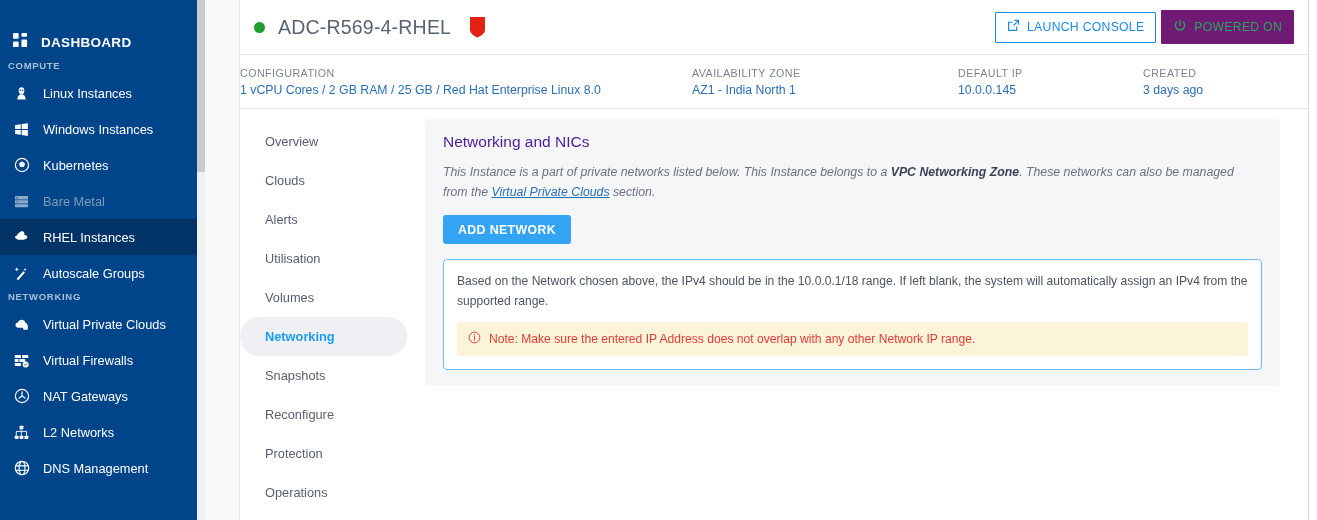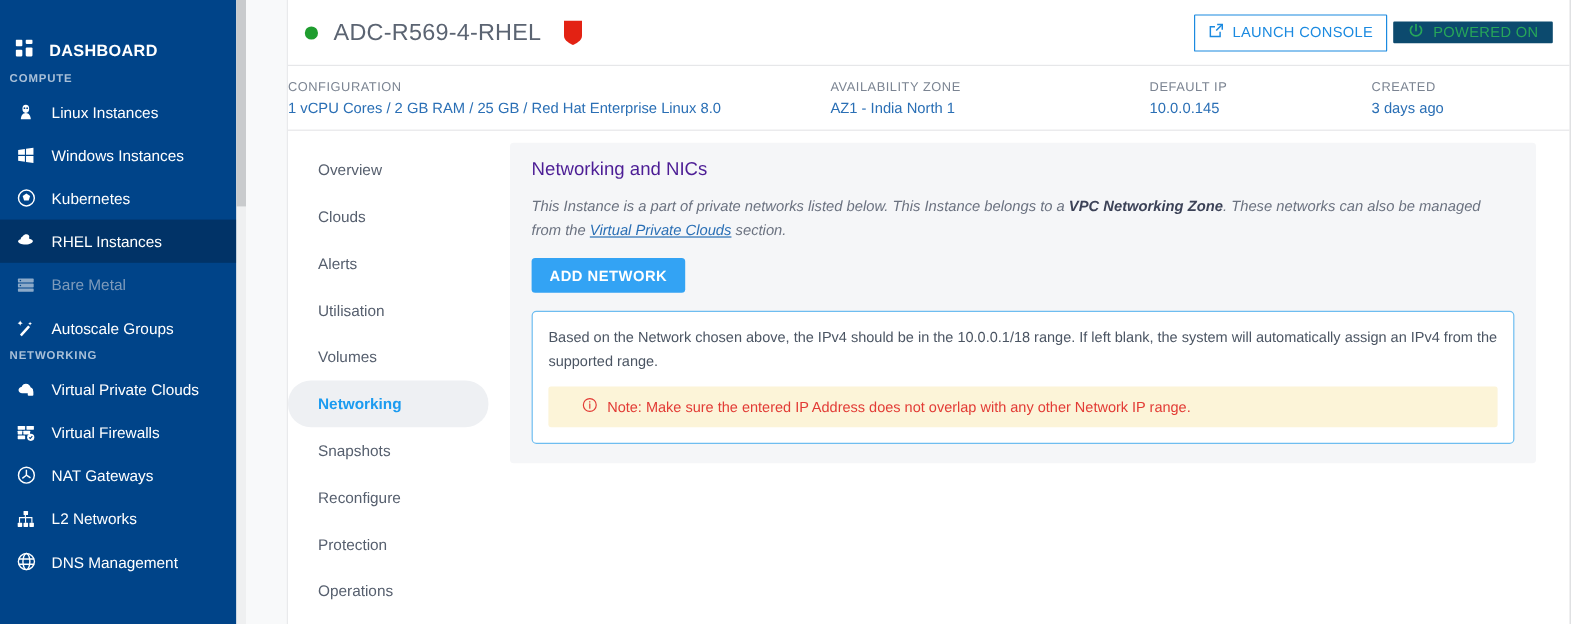--- a/index.html
+++ b/index.html
@@ -82,21 +82,21 @@
     font-size:19.5px; color:#5b6472; font-weight:normal; letter-spacing:.2px;
   }
   #rhel-logo { margin-left:18px; display:flex; align-items:center; }
   #header-actions { margin-left:auto; display:flex; align-items:center; gap:5px; }
   #launch-console {
     border:1px solid #1b8ae0; color:#1b8ae0; background:#fff;
     height:31px; padding:0 11px; display:flex; align-items:center; gap:7px;
     font-size:12.2px; letter-spacing:.3px; cursor:pointer; border-radius:1px;
   }
   #power-state {
-    background:#0c4a6e; color:#27a65a; height:18px; padding:0 12px;
+    background:#701a75; color:#27a65a; height:34px; padding:0 12px;
     display:flex; align-items:center; gap:7px;
     font-size:12.2px; letter-spacing:.3px; cursor:pointer; border-radius:1px;
   }
 
   
   #meta-strip {
     height:54px; display:flex; align-items:center;
     border-bottom:1px solid #e6e7e9;
     padding-left:14px;
   }
@@ -133,21 +133,21 @@
     letter-spacing:.4px; cursor:pointer; font-family:inherit;
   }
   #info-box {
     margin-top:15px;
     border:1px solid #6ebdf0; border-radius:4px; background:#ffffff;
     padding:11px 13px 13px 13px;
   }
   #info-text { font-size:12.1px; color:#4b5563; line-height:20px; }
   #note-box {
     margin-top:11px; background:#fcf4d8; border-radius:2px;
-    padding:9px 28px; display:flex; align-items:flex-start; gap:8px;
+    padding:9px 11px; display:flex; align-items:flex-start; gap:8px;
   }
   #note-text { font-size:12.1px; color:#e23b35; line-height:16px; }
 
   
   #table-wrap { margin-left:185px; margin-right:28px; padding:0 10px; }
   table { width:100%; border-collapse:collapse; }
   th {
     text-align:left; font-size:10.8px; color:#2a6fb5; font-weight:normal;
     letter-spacing:.4px; padding:16px 0 9px 0;
     border-bottom:1px solid #d3d6da;
@@ -199,39 +199,39 @@
       </div>
       <div class="sb-item">
         <span class="sicon">
           <svg width="16" height="16" viewBox="0 0 16 16" fill="none" stroke="#ffffff" stroke-width="1.2">
             <circle cx="8" cy="8" r="6.6"></circle>
             <path d="M8 4.2 L11.1 6.4 L9.9 10.1 H6.1 L4.9 6.4 Z" fill="#ffffff" stroke="none"></path>
           </svg>
         </span>
         <span>Kubernetes</span>
       </div>
-      <div class="sb-item active">
-        <span class="sicon">
-          <svg width="16" height="14" viewBox="0 0 18 14" fill="#ffffff">
-            <path d="M5.6 2.4c1.5-2 4.3-2.4 5.6-0.9 0.7 0.9 0.6 2 0.2 2.9 1.7 0.4 3.2 1.2 3.6 2.2 0.6 1.6-2.6 3.6-6.7 3.6-4.2 0-7.5-1.6-7.1-3.3 0.2-0.8 1.3-1.4 2.5-1.8 0-1 0.5-1.9 1.9-2.7z"></path>
-          </svg>
-        </span>
-        <span>RHEL Instances</span>
-      </div>
       <div class="sb-item disabled">
         <span class="sicon">
           <svg width="15" height="15" viewBox="0 0 16 16" fill="#ffffff">
             <rect x="1" y="2.2" width="14" height="3.6" rx="0.6"></rect>
             <rect x="1" y="6.6" width="14" height="3.6" rx="0.6"></rect>
             <rect x="1" y="11" width="14" height="3" rx="0.6"></rect>
             <circle cx="3.2" cy="4" r="0.7" fill="#004489"></circle>
             <circle cx="3.2" cy="8.4" r="0.7" fill="#004489"></circle>
           </svg>
         </span>
         <span>Bare Metal</span>
+      </div>
+      <div class="sb-item active">
+        <span class="sicon">
+          <svg width="16" height="14" viewBox="0 0 18 14" fill="#ffffff">
+            <path d="M5.6 2.4c1.5-2 4.3-2.4 5.6-0.9 0.7 0.9 0.6 2 0.2 2.9 1.7 0.4 3.2 1.2 3.6 2.2 0.6 1.6-2.6 3.6-6.7 3.6-4.2 0-7.5-1.6-7.1-3.3 0.2-0.8 1.3-1.4 2.5-1.8 0-1 0.5-1.9 1.9-2.7z"></path>
+          </svg>
+        </span>
+        <span>RHEL Instances</span>
       </div>
       <div class="sb-item">
         <span class="sicon">
           <svg width="15" height="15" viewBox="0 0 16 16" fill="#ffffff">
             <rect x="6.5" y="5" width="2.2" height="11" transform="rotate(42 7.6 10)" rx="0.4"></rect>
             <path d="M3 1.2 l0.7 1.6 1.6 0.7 -1.6 0.7 -0.7 1.6 -0.7-1.6 -1.6-0.7 1.6-0.7z"></path>
             <path d="M11.8 2.2 l0.5 1.2 1.2 0.5 -1.2 0.5 -0.5 1.2 -0.5-1.2 -1.2-0.5 1.2-0.5z"></path>
           </svg>
         </span>
         <span>Autoscale Groups</span>

